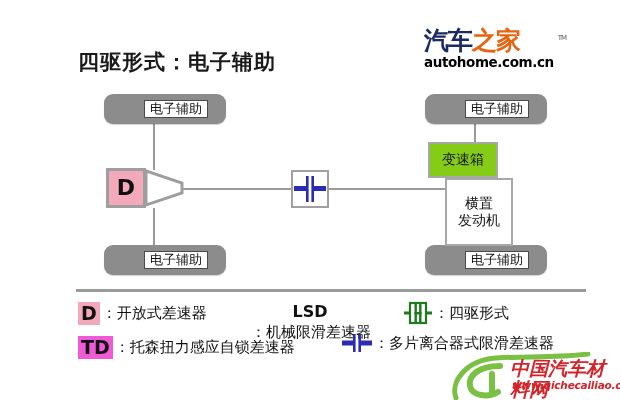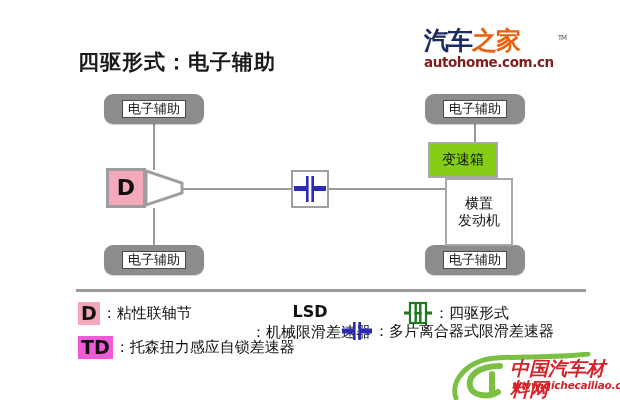--- a/index.html
+++ b/index.html
@@ -11,29 +11,29 @@
   
   .title{position:absolute;left:78px;top:48px;font-size:21px;font-weight:700;
          color:#1a1a1a;letter-spacing:1px;white-space:nowrap;}
 
   
   .logo{position:absolute;left:424px;top:28px;width:140px;height:46px;}
   .logo-cn{font-size:25px;font-weight:700;color:#1b2a63;letter-spacing:-1px;
            line-height:26px;position:relative;}
   .logo-cn .acc{color:#e8620f;}
   .logo-tm{position:absolute;right:-2px;top:-3px;font-size:7px;color:#555;font-weight:400;}
-  .logo-en{font-size:13.5px;font-weight:700;color:#7f1d1d;letter-spacing:-0.4px;
+  .logo-en{font-size:13.5px;font-weight:700;color:#000000;letter-spacing:-0.4px;
            line-height:15px;margin-top:1px;font-family:"DejaVu Sans",sans-serif;}
 
   
   .diagram{position:absolute;left:0;top:80px;width:620px;height:200px;}
 
   .ecu{position:absolute;width:100px;height:30px;background:#8c8c8c;
        border-radius:9px;display:flex;align-items:center;justify-content:center;
-       box-shadow:0 1px 1px rgba(0,0,0,.18);}
+       box-shadow:0 1px 1px rgba(0,0,0,.18);padding-left:22px;}
   .ecu .inner{background:#fff;border:1px solid #4a4a4a;padding:0px 5px;
        font-size:13px;color:#111;line-height:16px;white-space:nowrap;}
 
   .ecu-tl{left:104px;top:14px;}
   .ecu-bl{left:104px;top:165px;}
   .ecu-tr{left:425px;top:14px;}
   .ecu-br{left:425px;top:165px;}
 
   .wire{position:absolute;background:#9a9a9a;}
   .wire.v{width:2px;}
@@ -66,21 +66,21 @@
   
   .sep{position:absolute;left:76px;top:289px;width:510px;height:3px;background:#9a9a9a;}
 
   
   .legend{position:absolute;left:0;top:296px;width:620px;height:76px;}
   .lrow{position:absolute;display:flex;align-items:center;height:26px;}
   .lrow1{left:78px;top:4px;}
   .lrow2{left:78px;top:38px;}
   .lrow1b{left:249px;top:4px;flex-direction:column;}
   .lrow1c{left:404px;top:4px;}
-  .lrow2b{left:294px;top:22px;padding-left:48px;}
+  .lrow2b{left:294px;top:34px;padding-left:48px;}
 
   .chip{font-size:19px;font-weight:700;color:#111;padding:0 3px;line-height:23px;
         font-family:"DejaVu Sans",sans-serif;}
   .chip.d{background:#f4a9bb;}
   .chip.td{background:#ef5ad6;}
   .chip.plain{background:transparent;font-size:16px;}
   .ltext{font-size:15px;color:#111;margin-left:2px;white-space:nowrap;}
   .licon{display:flex;align-items:center;}
 
   
@@ -158,21 +158,21 @@
       <span><span>横置</span><br><span>发动机</span></span>
     </div>
   </div>
 
   <div class="sep"></div>
 
   <div class="legend">
 
     <div class="lrow lrow1">
       <span class="chip d">D</span>
-      <span class="ltext"><span>：</span><span>粘性联轴节</span></span>
+      <span class="ltext"><span>：</span><span>开放式差速器</span></span>
     </div>
 
     <div class="lrow lrow1b">
       <span class="chip plain">LSD</span>
       <span class="ltext"><span>：</span><span>机械限滑差速器</span></span>
     </div>
 
     <div class="lrow lrow1c">
       <span class="licon">
         <svg width="28" height="24" viewBox="0 0 28 24">

